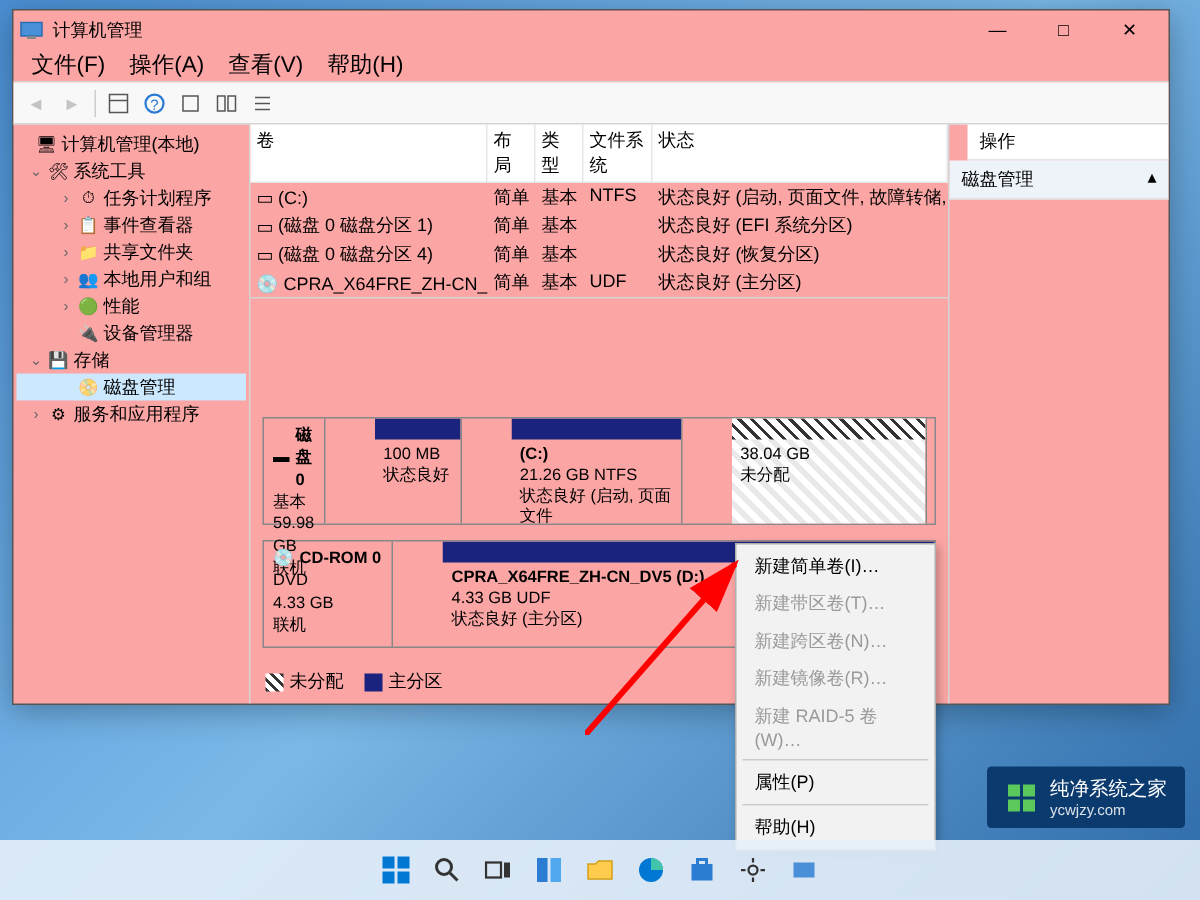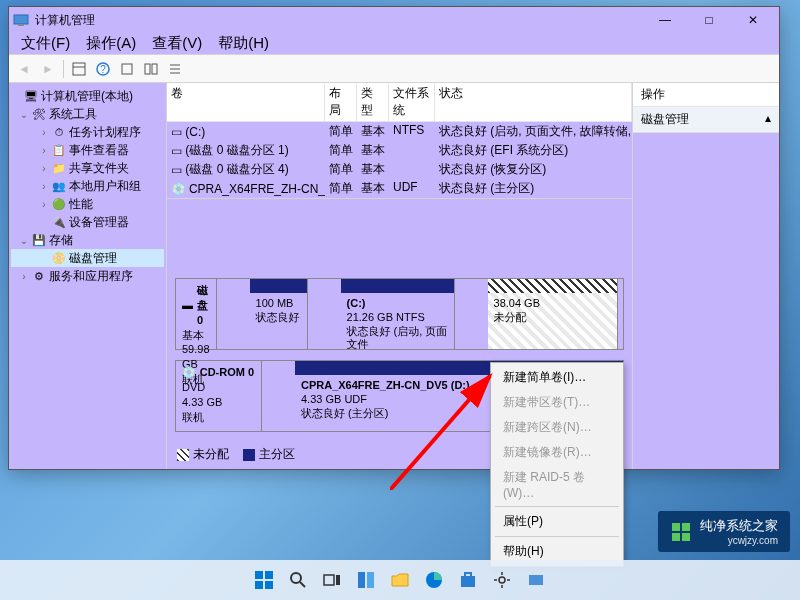--- a/index.html
+++ b/index.html
@@ -1,17 +1,17 @@
 <!DOCTYPE html>
 <html><head>
 <meta charset="utf-8">
 <style>
 * { margin:0; padding:0; box-sizing:border-box; font-family:"Microsoft YaHei","Segoe UI",sans-serif; }
 body { background:linear-gradient(135deg,#4a8fd4 0%,#7ab8e8 50%,#2d6aa8 100%); width:800px; height:600px; position:relative; overflow:hidden; font-size:12px; }
-.window { position:absolute; left:8px; top:6px; width:772px; height:464px; background:#c4b5fd; border:1px solid #555; display:flex; flex-direction:column; box-shadow:0 4px 20px rgba(0,0,0,.3); }
+.window { position:absolute; left:8px; top:6px; width:772px; height:464px; background:#fca5a5; border:1px solid #555; display:flex; flex-direction:column; box-shadow:0 4px 20px rgba(0,0,0,.3); }
 .titlebar { height:26px; display:flex; align-items:center; padding:0 4px; }
 .titlebar .app-icon { width:16px; height:16px; margin-right:6px; display:inline-flex; align-items:center; justify-content:center; }
 .titlebar .title { flex:1; font-size:12px; color:#000; }
 .titlebar .winbtn { width:44px; height:26px; display:flex; align-items:center; justify-content:center; color:#000; }
 .menubar { height:22px; display:flex; align-items:center; padding:0 4px; border-bottom:1px solid #d4d4d4; }
 .menubar span { padding:0 8px; font-size:15px; }
 .toolbar { height:28px; display:flex; align-items:center; padding:0 4px; border-bottom:1px solid #d4d4d4; gap:2px; background:#f8f8f8; }
 .tbtn { width:22px; height:22px; display:flex; align-items:center; justify-content:center; color:#666; border:1px solid transparent; }
 .tbtn.dis { opacity:.35; }
 .sep { width:1px; height:18px; background:#ccc; margin:0 2px; }
@@ -35,32 +35,32 @@
 .disk-info { width:86px; border-right:1px solid #888; padding:4px 6px; font-size:11px; line-height:1.35; position:relative; }
 .disk-info .dh { display:flex; align-items:center; gap:4px; font-weight:bold; }
 .parts { flex:1; display:flex; }
 .part { border-right:1px solid #888; position:relative; padding:18px 6px 2px 6px; font-size:11px; line-height:1.25; overflow:hidden;margin-left:33px; }
 .part .stripe { position:absolute; top:0; left:0; right:0; height:14px; background:#1a237e; }
 .part.unalloc .stripe { background:repeating-linear-gradient(45deg,#333 0,#333 2px,#fff 2px,#fff 6px); }
 .part.unalloc { background:repeating-linear-gradient(45deg,#e9e9e9 0,#e9e9e9 4px,#fff 4px,#fff 8px); }
 .legend { padding:6px 10px; font-size:12px; display:flex; gap:14px; }
 .leg-sw { width:12px; height:12px; display:inline-block; margin-right:4px; vertical-align:middle; }
 .actions { width:146px; display:flex; flex-direction:column; }
-.act-head { background:#fff; padding:3px 8px; font-size:12px; border-bottom:1px solid #e5e5e5; }
+.act-head { background:#fff; padding:3px 8px; font-size:12px; border-bottom:1px solid #e5e5e5;margin-left:12px; }
 .act-sec { background:#eef3fa; padding:4px 8px; font-size:12px; display:flex; justify-content:space-between; border-bottom:1px solid #e0e0e0;}
 .act-item { padding:4px 16px; font-size:12px; }
 .ctx { position:absolute; left:490px; top:362px; width:134px; background:#f2f2f2; border:1px solid #b0b0b0; box-shadow:2px 2px 6px rgba(0,0,0,.25); padding:2px 0; font-size:12px; }
 .ctx div { padding:4px 12px; }
 .ctx div.en { color:#000; }
 .ctx div.dis { color:#9a9a9a; }
 .ctx hr { border:none; border-top:1px solid #ccc; margin:2px 4px; }
 .arrow { position:absolute; left:390px; top:370px; pointer-events:none; }
 .taskbar { position:absolute; bottom:0; left:0; right:0; height:40px; background:rgba(230,238,248,.9); display:flex; align-items:center; justify-content:center; gap:8px; }
 .tb-ic { width:26px; height:26px; display:flex; align-items:center; justify-content:center; border-radius:4px; }
-.wm-box { position:absolute; right:10px; bottom:48px; background:#0a3a6e; color:#fff; padding:6px 12px; font-size:13px; border-radius:3px; display:flex; align-items:center; gap:8px;text-align:right; }
+.wm-box { position:absolute; right:10px; bottom:48px; background:#0a3a6e; color:#fff; padding:6px 12px; font-size:13px; border-radius:3px; display:flex; align-items:center; gap:8px; }
 .wm-sub { font-size:10px; opacity:.85; }
 svg { display:block; }
 </style>
 </head>
 <body>
 
 <div class="window">
   <div class="titlebar">
     <span class="app-icon">
         <svg width="16" height="16">

